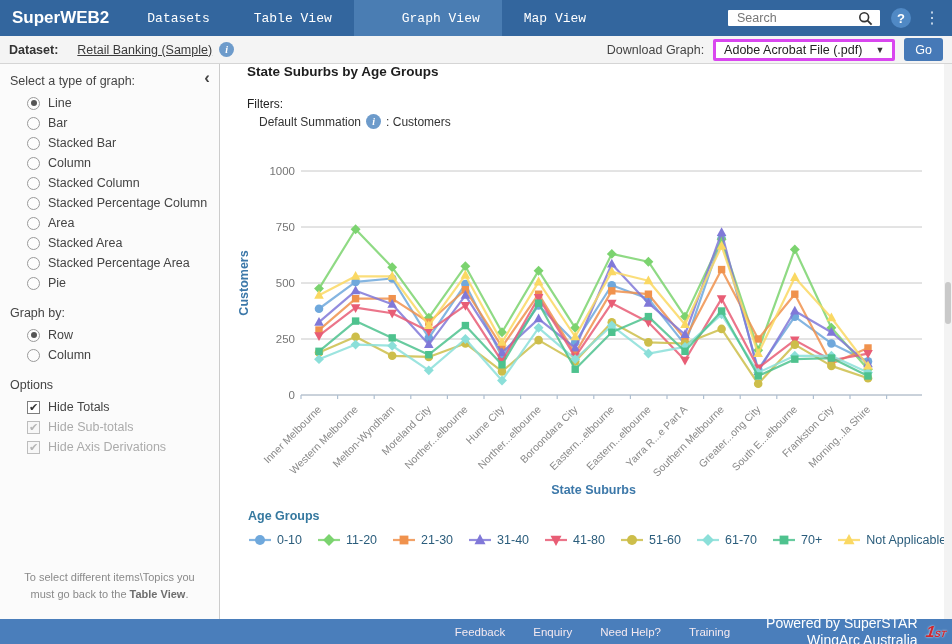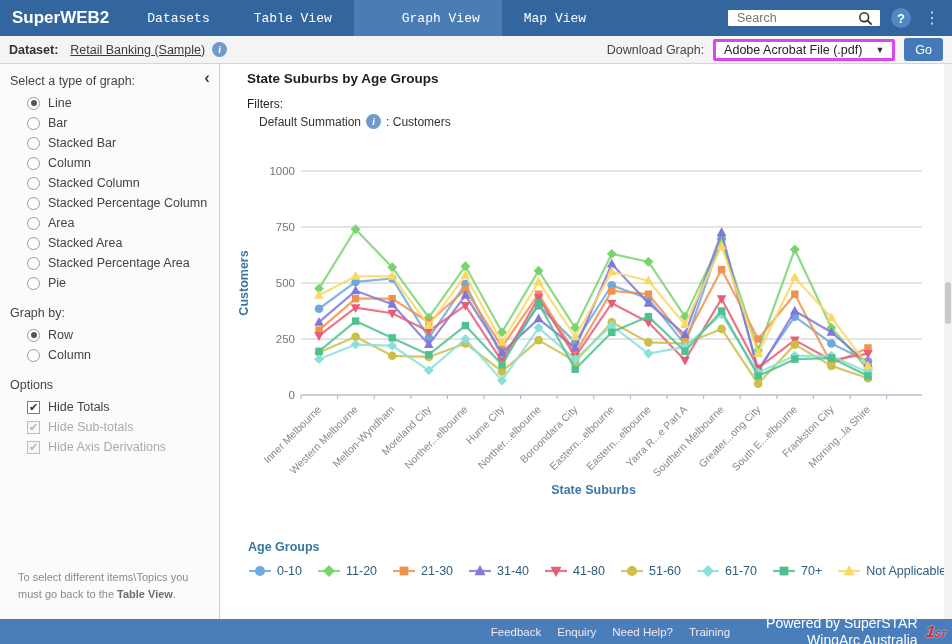--- a/index.html
+++ b/index.html
@@ -16,21 +16,21 @@
   .searchbox{background:#fff;width:152px;height:16px;display:flex;align-items:center;padding:0 7px;border-radius:1px;}
   .searchbox input{border:none;outline:none;flex:1;font-size:12.5px;color:#333;width:110px;font-family:"Liberation Sans",sans-serif;}
   .searchbox input::placeholder{color:#777;}
   .helpcircle{width:20px;height:20px;border-radius:50%;background:#5089C5;color:#fff;font-size:13px;font-weight:bold;
     display:flex;align-items:center;justify-content:center;}
   .dots{color:#D7E4F2;font-size:16px;line-height:16px;padding:0 2px;}
 
   
   .datasetbar{height:28px;background:#F4F4F4;border-bottom:1px solid #D5D5D5;display:flex;align-items:center;
     font-size:12.5px;color:#333;padding:0 9px;}
-  .ds-label{font-weight:bold;margin-right:12px;}
+  .ds-label{font-weight:bold;margin-right:19px;}
   .ds-link{text-decoration:underline;color:#3b3b3b;margin-right:7px;cursor:pointer;}
   .info-icon{width:15px;height:15px;min-width:15px;border-radius:50%;background:#6D9BCB;color:#fff;font-size:10px;
     font-style:italic;font-weight:bold;display:inline-flex;align-items:center;justify-content:center;
     font-family:"Liberation Serif",serif;}
   .ds-right{margin-left:auto;display:flex;align-items:center;gap:9px;}
   .dl-label{color:#444;}
   .select-box{background:#fff;border:3px solid #d946ef;height:22px;display:flex;align-items:center;
     padding:0 8px;font-size:12.5px;color:#222;gap:13px;border-radius:2px;cursor:pointer;text-align:center;}
   .caret{font-size:9px;color:#333;}
   .go-btn{background:#4679B7;color:#fff;font-size:12.5px;height:23px;padding:0 11px;display:flex;
@@ -45,40 +45,40 @@
   .sb-list{margin:0 0 6px 27px;display:flex;flex-direction:column;gap:6px;}
   .sb-item{display:flex;align-items:center;gap:8px;cursor:pointer;}
   .sb-item.disabled{color:#ABABAB;}
   .radio{width:13px;height:13px;min-width:13px;border-radius:50%;border:1px solid #9A9A9A;background:#FDFDFD;position:relative;}
   .radio.sel::after{content:"";position:absolute;left:2.5px;top:2.5px;right:2.5px;bottom:2.5px;background:#555;border-radius:50%;}
   .checkbox{width:13px;height:13px;min-width:13px;border:1px solid #7E7E7E;background:#FFF;position:relative;
     font-size:11px;color:#333;line-height:12px;text-align:center;}
   .checkbox.checked::after{content:"\2714";position:absolute;left:0;top:-1px;width:100%;}
   .checkbox.disabled{border-color:#BDBDBD;color:#B5B5B5;background:#F7F7F7;}
   .sb-section{padding:0 10px;margin:10px 0 8px 0;}
-  .sb-note{margin-top:auto;margin-bottom:16px;padding:0 18px;font-size:11px;color:#8A8A8A;line-height:1.55;}
+  .sb-note{margin-top:auto;margin-bottom:16px;padding:0 18px;text-align:center;font-size:11px;color:#8A8A8A;line-height:1.55;}
   .sb-note b{color:#6e6e6e;}
 
   .main{flex:1;position:relative;background:#fff;overflow:hidden;}
-  .chart-title{position:absolute;left:27px;top:7px;font-size:13.5px;font-weight:bold;color:#1D1D1D;}
+  .chart-title{position:absolute;left:27px;top:0;font-size:13.5px;font-weight:bold;color:#1D1D1D;}
   .filters-label{position:absolute;left:27px;top:33px;font-size:12px;color:#222;}
   .filter-line{position:absolute;left:39px;top:50px;font-size:12px;color:#333;display:flex;align-items:center;gap:5px;}
   #chart-svg{position:absolute;left:14px;top:78px;}
-  .legend{position:absolute;left:28px;top:476px;}
+  .legend{position:absolute;left:28px;top:445px;}
   .legend-title{font-size:12.5px;font-weight:bold;color:#35789F;margin-bottom:10px;}
   .legend-row{display:flex;align-items:center;gap:15px;font-size:12.5px;color:#2B5D7C;}
   .legend-item{display:flex;gap:5px;cursor:pointer;}
 
   .scrollbar{position:absolute;right:0;top:0;width:8px;height:100%;background:#F3F3F3;}
   .scroll-thumb{position:absolute;right:1px;top:218px;width:6px;height:42px;background:#C9C9C9;border-radius:3px;}
 
   
   .footer{height:25px;background:#4A7EBB;display:flex;align-items:center;justify-content:flex-end;
     color:#fff;font-size:11.5px;padding-right:6px;}
-  .f-links{display:flex;gap:16px;}
+  .f-links{display:flex;gap:28px;}
   .f-link{color:#F4E9F0;cursor:pointer;}
   .powered{text-align:right;font-size:14px;line-height:1.2;color:#fff;margin-left:36px;}
   .logo1st{color:#D0262E;font-style:italic;font-weight:bold;font-size:16px;margin-left:8px;
     text-shadow:0 0 2px #fff;transform:skewX(-8deg);}
   .logo1st small{font-size:9px;}
 </style>
 </head>
 <body>
 
 <div class="topbar">

